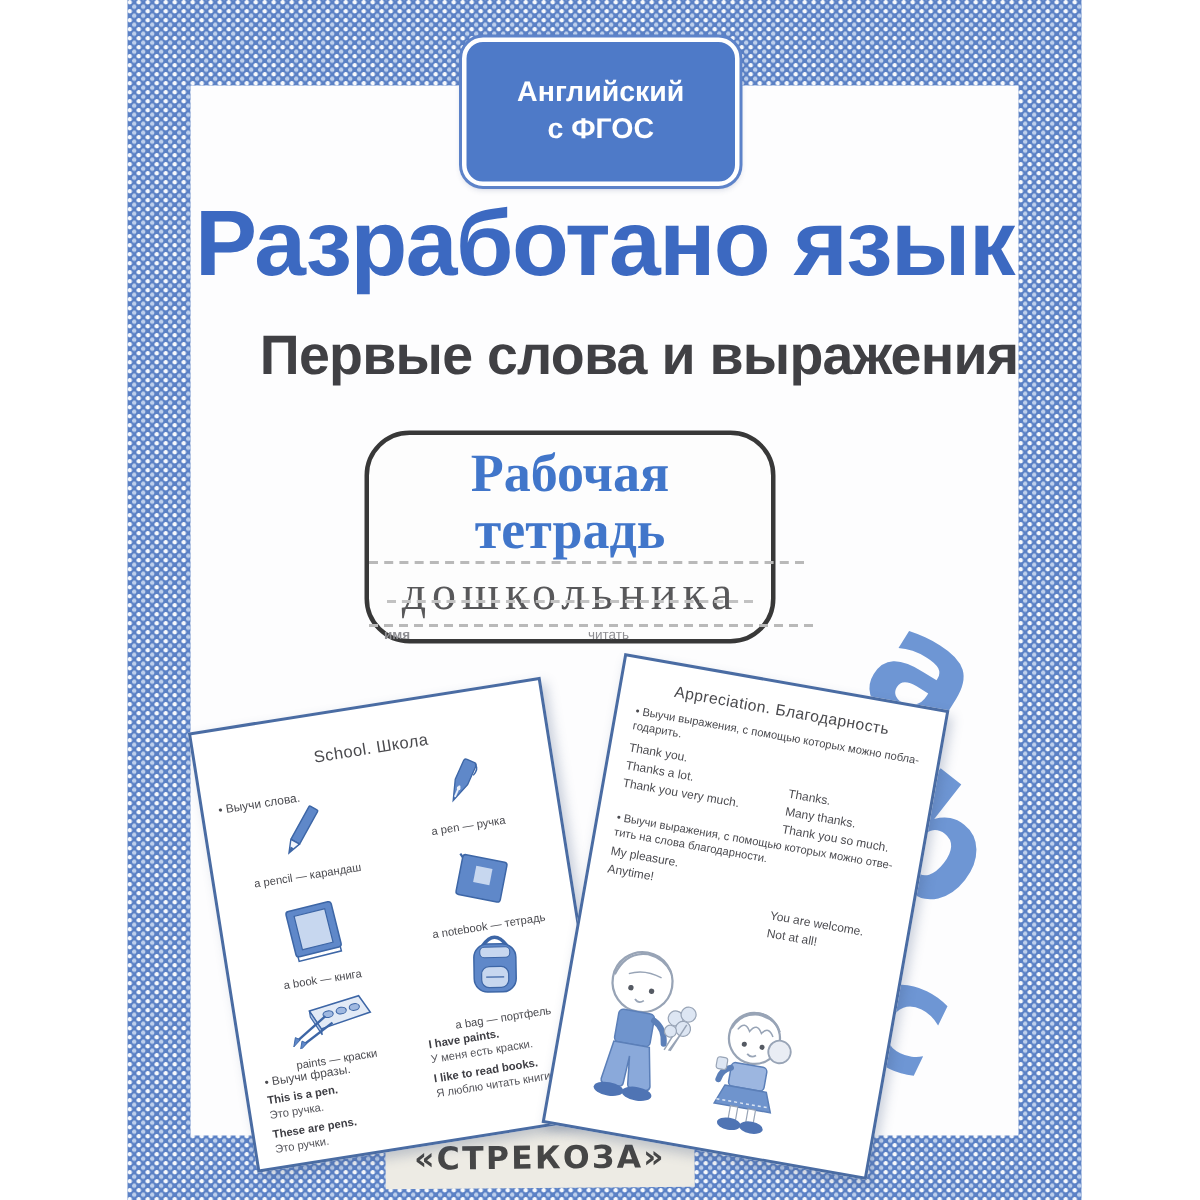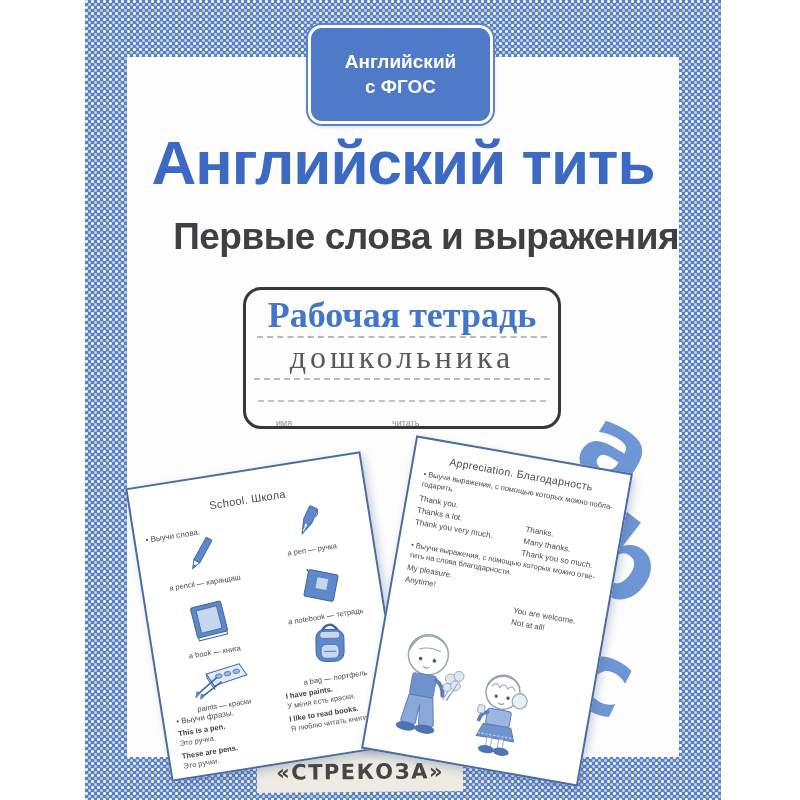--- a/index.html
+++ b/index.html
@@ -24,30 +24,30 @@
     display:flex;flex-direction:column;align-items:center;justify-content:center;
     color:#fff;font-weight:bold;font-size:19px;line-height:1.28;text-align:center;}
 
   
   .title{position:absolute;left:42px;width:552px;top:130px;z-index:2;
     text-align:center;font-weight:bold;font-size:62px;letter-spacing:-1px;color:#3c69c1;line-height:1.05;}
   .subtitle{position:absolute;left:42px;width:552px;top:216px;z-index:2;
     text-align:right;font-weight:bold;font-size:37px;color:#404044;letter-spacing:-0.5px;}
 
   
-  .series-box{position:absolute;left:158px;top:287px;width:318px;height:142px;z-index:2;
-    background:#fdfdfd;border:3px solid #383838;border-radius:18px;box-sizing:border-box;padding-top:7px;}
+  .series-box{position:absolute;left:158px;top:287px;width:274px;height:142px;z-index:2;
+    background:#fdfdfd;border:3px solid #383838;border-radius:30px;box-sizing:border-box;padding-top:7px;}
   .sb-line1{font-family:"Liberation Serif",serif;font-weight:bold;font-size:36px;color:#4176ca;text-align:center;line-height:1.05;}
   .sb-line2{font-family:"Liberation Serif",serif;font-size:32px;color:#58585a;text-align:center;letter-spacing:4px;line-height:1.1;}
   .dash{border-top:2px dashed #b9b9b9;height:0;margin:1px auto 2px auto;}
   .d1{width:290px;}
   .d2{width:296px;margin-top:3px;}
   .d3{position:absolute;left:12px;right:12px;bottom:24px;border-top:2px dashed #c2c2c2;}
   .sb-labels{position:absolute;left:0;right:0;bottom:8px;font-size:9px;color:#8f8f93;}
-  .sb-name{position:absolute;left:30px;}
+  .sb-name{position:absolute;left:10px;font-weight:bold;}
   .sb-surname{position:absolute;left:146px;}
 
   
   .abc{position:absolute;z-index:2;font-family:"DejaVu Sans",sans-serif;font-weight:bold;
     font-size:100px;line-height:1;color:#6e96d4;}
   .la{left:498px;top:400px;transform:rotate(32deg);}
   .lb{left:502px;top:512px;transform:rotate(38deg);}
   .lc{left:488px;top:628px;transform:rotate(26deg);}
 
   
@@ -75,21 +75,21 @@
 
 <div class="stage">
   <div class="book">
     <div class="inner"></div>
 
     <div class="badge">
       <span>Английский</span>
       <span>с ФГОС</span>
     </div>
 
-    <div class="title">Английский тить</div>
+    <div class="title">Разработано язык</div>
     <div class="subtitle">Первые слова и выражения</div>
 
     <div class="series-box">
       <div class="sb-line1">Рабочая тетрадь</div>
       <div class="dash d1"></div>
       <div class="sb-line2">дошкольника</div>
       <div class="dash d2"></div>
       <div class="d3"></div>
       <div class="sb-labels">
         <span class="sb-name">имя</span>

